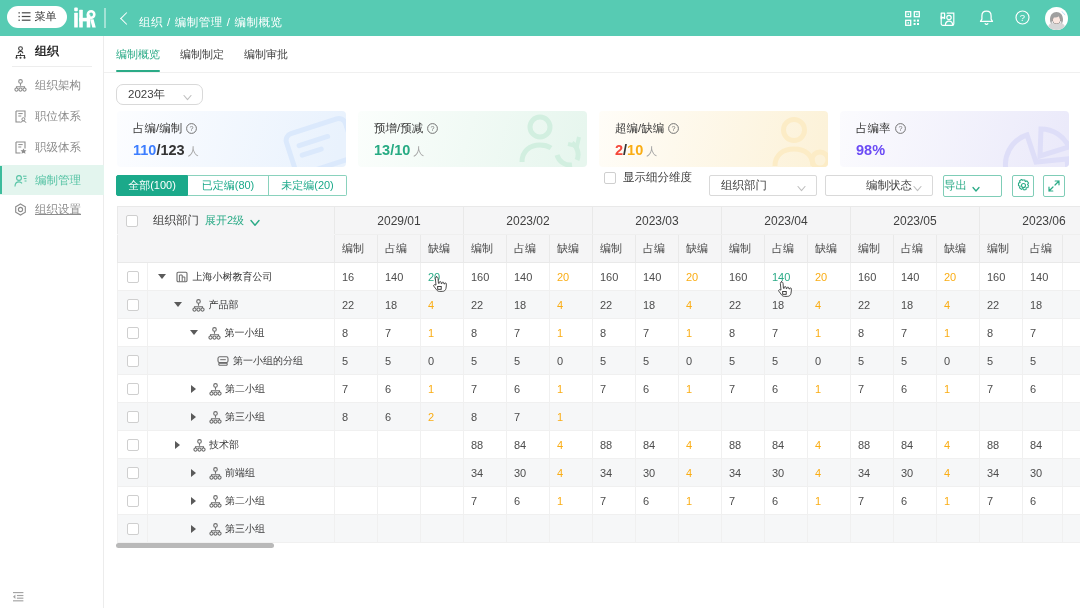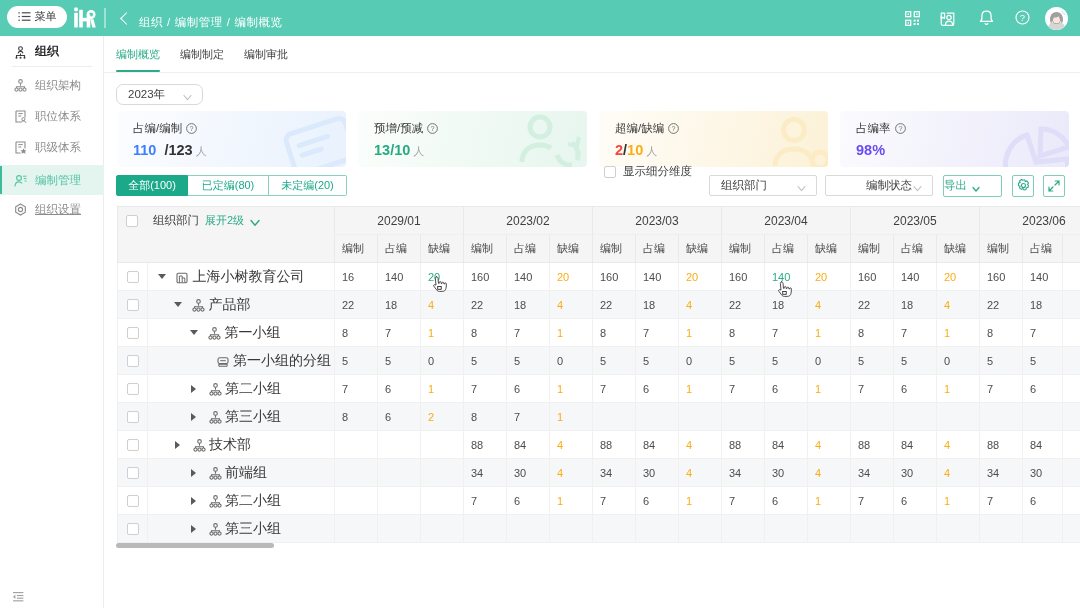--- a/index.html
+++ b/index.html
@@ -48,41 +48,41 @@
 .card2{background:linear-gradient(105deg,#fbfefc 0%,#e7f6ee 95%);}
 .card3{background:linear-gradient(105deg,#fffdf8 0%,#fcf2d9 95%);}
 .card4{background:linear-gradient(105deg,#fbfbfe 0%,#ebeafa 95%);}
 .wm{position:absolute;top:0;}
 
 .seg{position:absolute;top:175px;height:21px;line-height:19px;font-size:11px;text-align:center;}
 .seg-a{left:116px;width:72px;background:#1ba98a;color:#fff;border:1px solid #1ba98a;border-radius:2px 0 0 2px;}
 .seg-b{left:188px;width:81px;background:#fff;color:#1ba98a;border:1px solid #8ad2bd;border-left:none;}
 .seg-c{left:269px;width:78px;background:#fff;color:#1ba98a;border:1px solid #8ad2bd;border-left:none;border-radius:0 2px 2px 0;}
 .cb{width:12px;height:12px;border:1px solid #cfcfcf;border-radius:2px;background:#fff;}
-.dim{position:absolute;left:604px;top:164px;display:flex;align-items:center;gap:7px;font-size:11.5px;color:#404040;}
+.dim{position:absolute;left:604px;top:170px;display:flex;align-items:center;gap:7px;font-size:11.5px;color:#404040;}
 .drop{position:absolute;top:175px;height:21px;border:1px solid #d9d9d9;border-radius:2px;
  display:flex;align-items:center;font-size:11.5px;color:#404040;background:#fff;}
 .drop span{margin-left:11px;flex:1;}
 .btn-exp{position:absolute;left:943px;top:174.5px;width:59px;height:22px;border:1px solid #7fcdb7;
  border-radius:2px;color:#2bab87;font-size:11.5px;display:flex;align-items:center;justify-content:flex-start;gap:5px;}
 .btn-sq{position:absolute;top:174.5px;width:22px;height:22px;border:1px solid #7fcdb7;border-radius:2px;
  display:flex;align-items:center;justify-content:center;}
 
 .twrap{position:absolute;left:117px;top:206px;width:963px;height:337px;overflow:hidden;}
 table{border-collapse:collapse;table-layout:fixed;width:991px;}
 td,th{padding:0;font-weight:normal;border:1px solid #f0f0f0;height:28px;font-size:11px;color:#4d4d4d;
  white-space:nowrap;overflow:hidden;}
 tr.mh th{background:#f5f5f6;text-align:center;color:#3f3f3f;font-size:12px;border:1px solid #e9e9e9;border-bottom:1px solid #efefef;}
 tr.sh th{background:#f5f5f6;text-align:left;color:#4a4a4a;border:1px solid #e9e9e9;border-top:none;}
 tr.sh th div{padding-left:7px;}
 td.v{text-align:left;}
 td.v div{padding-left:7px;}
 .o{color:#faad14;}
 .g{color:#2bab87;}
-.namecell{display:flex;align-items:center;height:27px;color:#383838;font-size:14px;}
+.namecell{display:flex;align-items:center;height:27px;color:#383838;font-size:10px;}
 tbody tr.z{background:#f6f7f8;}
 .tri-d{width:0;height:0;border-left:4px solid transparent;border-right:4px solid transparent;
  border-top:5.5px solid #5a5a5a;flex:none;margin-right:10px;}
 .tri-r{width:0;height:0;border-top:4px solid transparent;border-bottom:4px solid transparent;
  border-left:5.5px solid #5a5a5a;flex:none;margin-right:12.5px;margin-left:1px;}
 .ticon{width:12px;height:12px;flex:none;margin-right:4.5px;}
 .hsb{position:absolute;left:116px;top:543px;width:158px;height:5px;border-radius:2.5px;background:#b9b9b9;}
 .cursor{position:absolute;z-index:40;}
 </style></head><body>
 <div class="topbar">
@@ -225,21 +225,21 @@
       <div class="wm" style="right:-14px;top:2px;"><svg width="86" height="66" viewBox="0 0 86 66">
           <g transform="rotate(-18 40 30)">
             <rect x="14" y="14" width="62" height="42" rx="7" fill="none" stroke="#dbe9fc" stroke-width="5"></rect>
             <path d="M25 28 h30 M25 38 h20" stroke="#dbe9fc" stroke-width="5" stroke-linecap="round"></path>
           </g>
         </svg></div>
       <div class="lb">占编/编制<svg width="11" height="11" viewBox="0 0 11 11">
           <circle cx="5.5" cy="5.5" r="4.9" fill="none" stroke="#737373" stroke-width="1"></circle>
           <text x="5.5" y="8.14" font-size="7.260000000000001" font-family="Liberation Sans" fill="#737373" text-anchor="middle">?</text>
         </svg></div>
-      <div class="vl"><b style="color:#3d7eff;">110</b><span style="color:#333;margin-left:8px;">/123</span><span class="ren">人</span></div>
+      <div class="vl"><b style="color:#3d7eff;">110</b><span style="color:#333;">/123</span><span class="ren">人</span></div>
     </div>
 <div class="card card2">
       <div class="wm" style="right:4px;top:1px;"><svg width="64" height="58" viewBox="0 0 64 58">
           <g fill="none" stroke="#d2efe0" stroke-width="5">
             <circle cx="21" cy="15" r="10"></circle>
             <path d="M3 50 c0-11 8-17 18-17 4 0 8 1 11 3"></path>
             <path d="M53 31 a14 14 0 0 1 5 17 M38 43 a14 14 0 0 0 15 10"></path>
             <path d="M60 25 l-2 9 -9-2" stroke-width="4"></path>
           </g>
         </svg></div>

